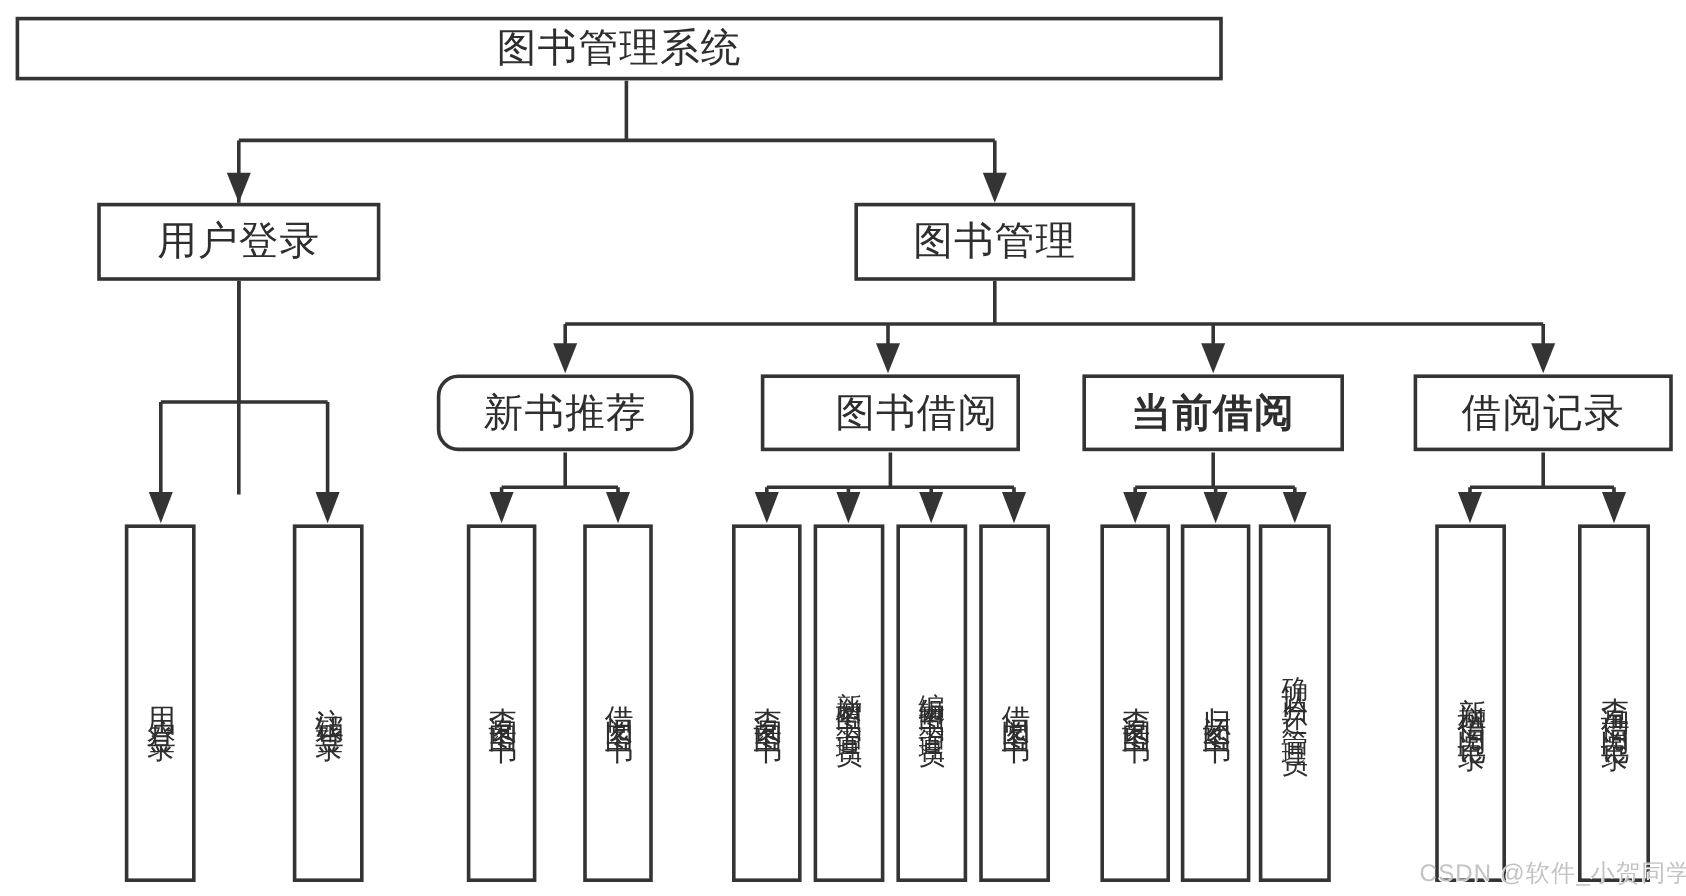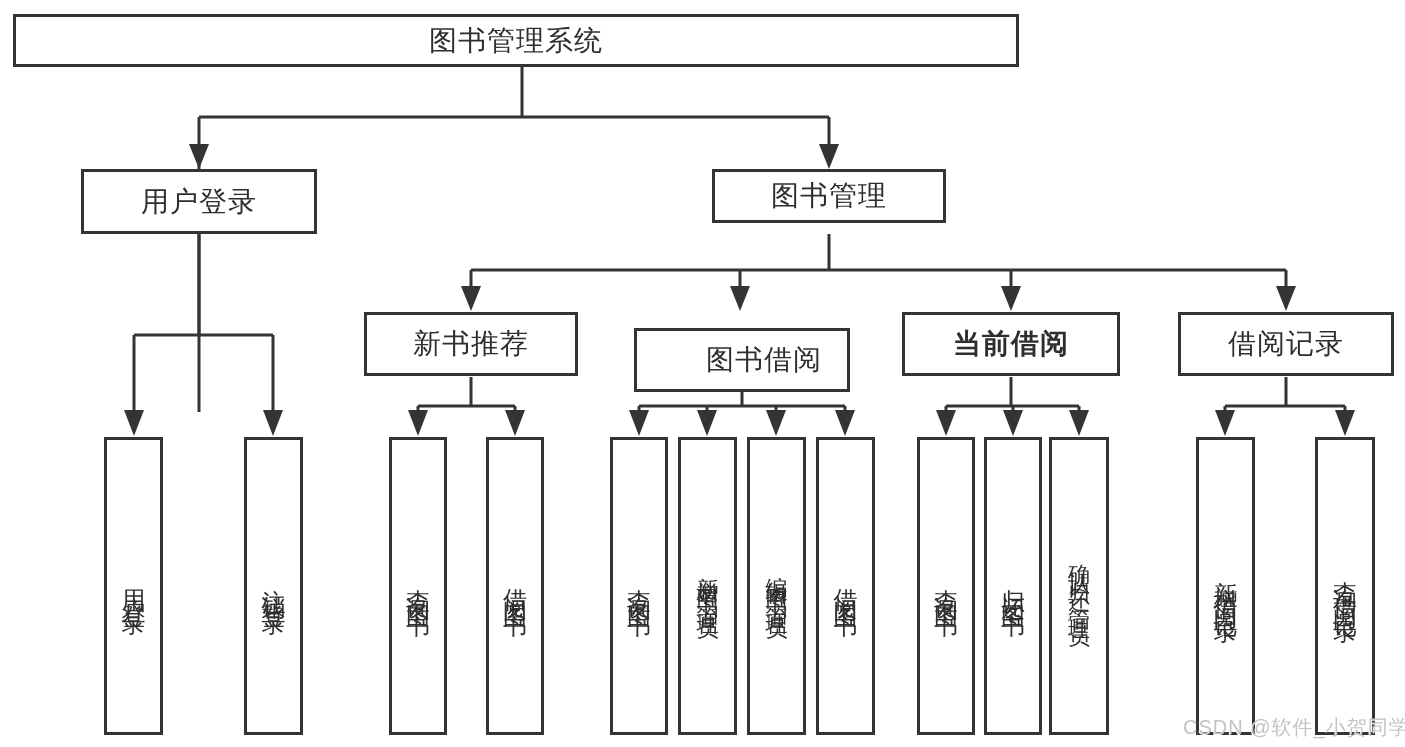--- a/index.html
+++ b/index.html
@@ -10,21 +10,21 @@
     font-family:"Liberation Sans","DejaVu Sans",sans-serif;
     overflow:hidden;
   }
   #wires{position:absolute;left:0;top:0;z-index:1;}
   .hbox{
     position:absolute;
     box-sizing:border-box;
     border:3px solid #343434;
     background:#ffffff;
     display:flex;align-items:center;justify-content:center;
-    font-size:28px;color:#2e2e2e;
+    font-size:33px;color:#2e2e2e;
     letter-spacing:1px;
     z-index:2;
   }
   .vbox{
     position:absolute;
     box-sizing:border-box;
     border:3px solid #343434;
     background:#ffffff;
     display:flex;align-items:center;justify-content:center;
     top:437px;height:298px;
@@ -93,24 +93,24 @@
       <polygon points="1003,410 1023,410 1013,436"></polygon>
       <polygon points="1069,410 1089,410 1079,436"></polygon>
       <polygon points="1215,410 1235,410 1225,436"></polygon>
       <polygon points="1335,410 1355,410 1345,436"></polygon>
     </g>
   </svg>
 
   <div class="hbox" style="left:13px;top:14px;width:1006px;height:53px;">图书管理系统</div>
 
   <div class="hbox" style="left:81px;top:169px;width:236px;height:65px;">用户登录</div>
-  <div class="hbox" style="left:712px;top:169px;width:234px;height:54px;">图书管理</div>
+  <div class="hbox" style="left:712px;top:169px;width:234px;height:65px;">图书管理</div>
 
-  <div class="hbox" style="left:364px;top:312px;width:214px;height:64px;">新书推荐</div>
-  <div class="hbox" style="left:634px;top:328px;width:216px;height:64px;padding-left:44px;">图书借阅</div>
+  <div class="hbox" style="left:364px;top:312px;width:214px;height:64px;border-radius:18px;">新书推荐</div>
+  <div class="hbox" style="left:634px;top:312px;width:216px;height:64px;padding-left:44px;">图书借阅</div>
   <div class="hbox" style="left:902px;top:312px;width:218px;height:64px;font-weight:bold;">当前借阅</div>
   <div class="hbox" style="left:1178px;top:312px;width:216px;height:64px;">借阅记录</div>
 
   <div class="vbox" style="left:104px;width:59px;">
     <span class="vtext">用户登录</span>
   </div>
   <div class="vbox" style="left:244px;width:59px;">
     <span class="vtext">注销登录</span>
   </div>
 

